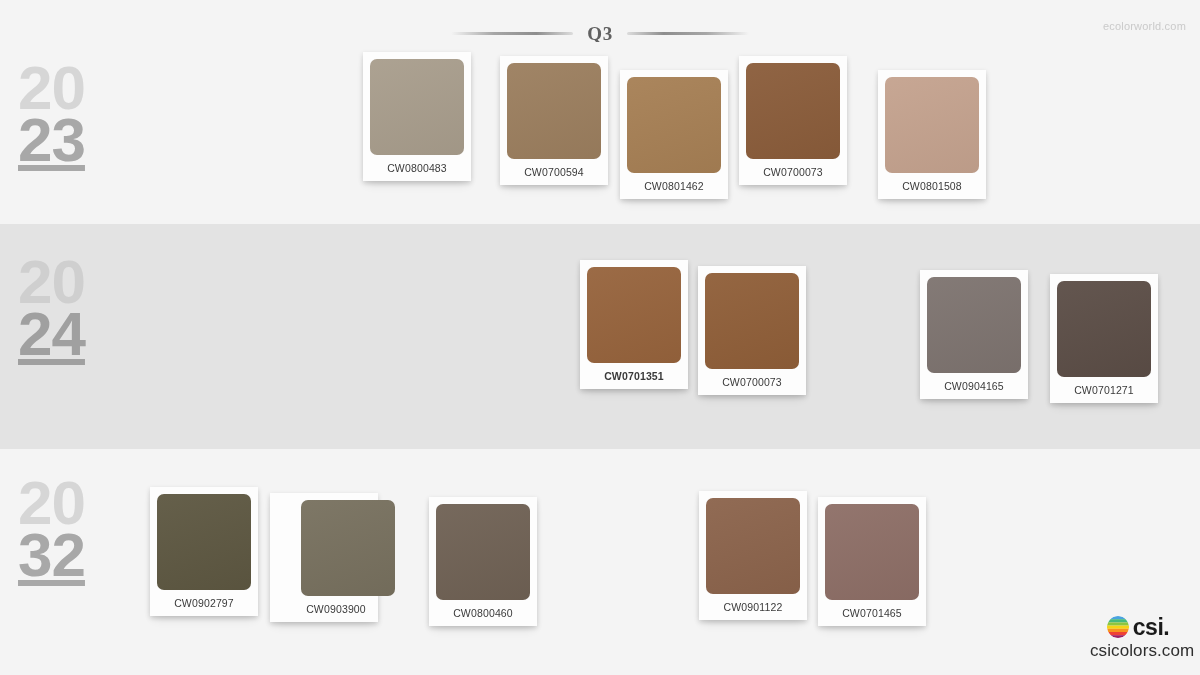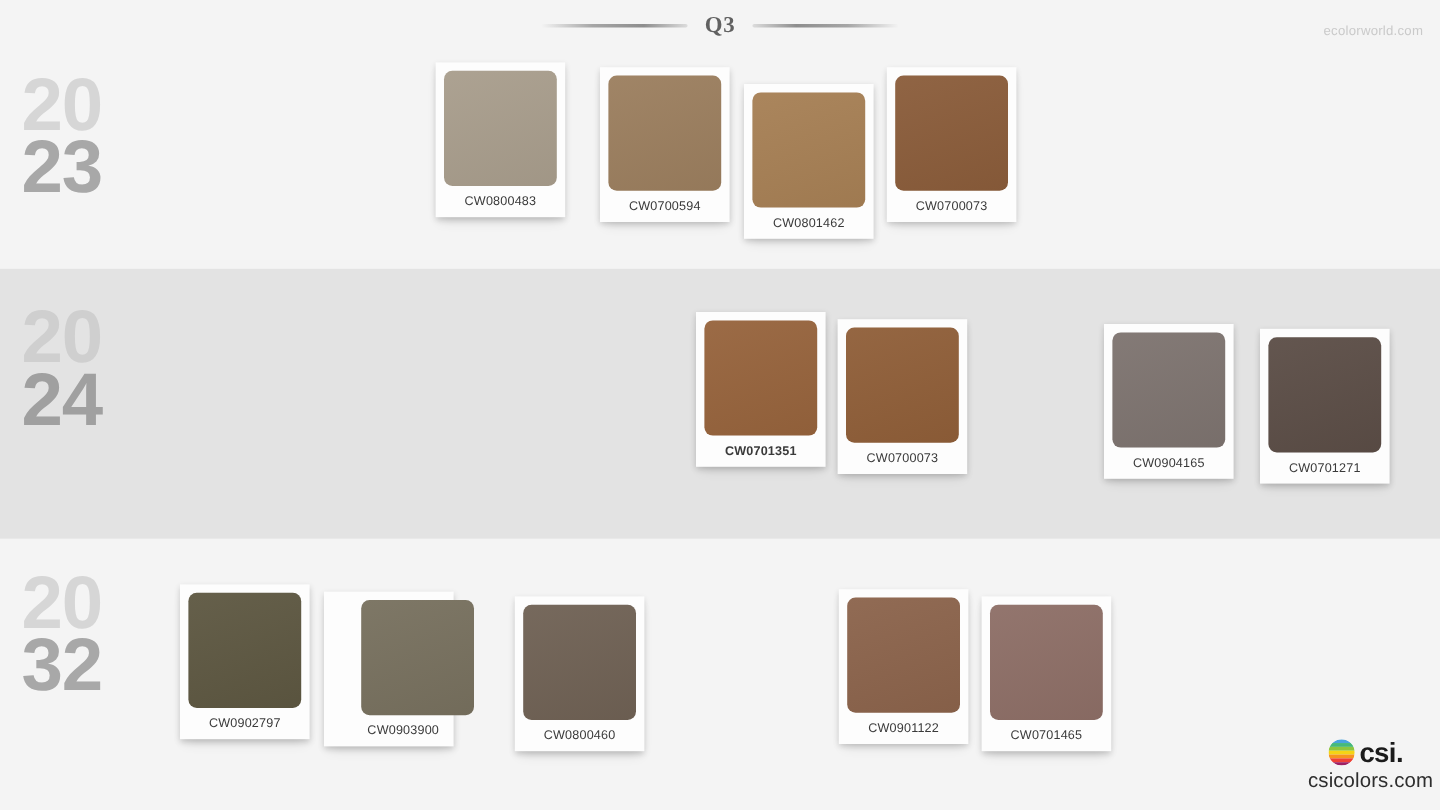--- a/index.html
+++ b/index.html
@@ -22,21 +22,21 @@
   
   .header {
     position: absolute;
     top: 0; left: 0;
     width: 1200px;
     height: 42px;
   }
   .q-mark {
     position: absolute;
     left: 0; right: 0;
-    top: 12px;
+    top: 24px;
     display: flex;
     align-items: center;
     justify-content: center;
     gap: 0;
     pointer-events: none;
   }
   .q-rule {
     width: 122px;
     height: 3px;
     background: linear-gradient(90deg,
@@ -87,21 +87,21 @@
     width: 110px;
     font-family: "Liberation Sans", sans-serif;
     font-weight: bold;
     font-size: 62px;
     line-height: 0.84;
     letter-spacing: -1px;
     text-align: left;
     user-select: none;
   }
   .year .top  { display: block; color: #d6d6d6; }
-  .year .bot  { display: block; color: #a8a8a8; }
+  .year .bot  { display: block; color: #a8a8a8; text-decoration: underline; }
   .row-2 .year .top { color: #cfcfcf; }
   .row-2 .year .bot { color: #a0a0a0; }
   .row-1 .year { top: 20px; }
   .row-2 .year { top: 32px; }
   .row-3 .year { top: 28px; }
 
   
   .card {
     position: absolute;
     width: 108px;
@@ -197,20 +197,24 @@
           <div class="chip" style="background: rgb(155, 126, 94);"></div>
           <div class="code">CW0700594</div>
         </div>
         <div class="card" style="top: 28px; left: 620px;">
           <div class="chip" style="background: rgb(166, 127, 84);"></div>
           <div class="code">CW0801462</div>
         </div>
         <div class="card" style="top: 14px; left: 739px;">
           <div class="chip" style="background: rgb(138, 92, 58);"></div>
           <div class="code">CW0700073</div>
+        </div>
+        <div class="card" style="top: 28px; left: 878px;">
+          <div class="chip" style="background: rgb(196, 162, 142);"></div>
+          <div class="code">CW0801508</div>
         </div>
       </div>
       <div class="row row-2">
         <div class="year">
           <span class="top">20</span>
           <span class="bot">24</span>
         </div>
         <div class="card" style="top: 36px; left: 580px; font-weight: bold;">
           <div class="chip" style="background: rgb(150, 99, 60);"></div>
           <div class="code">CW0701351</div>

